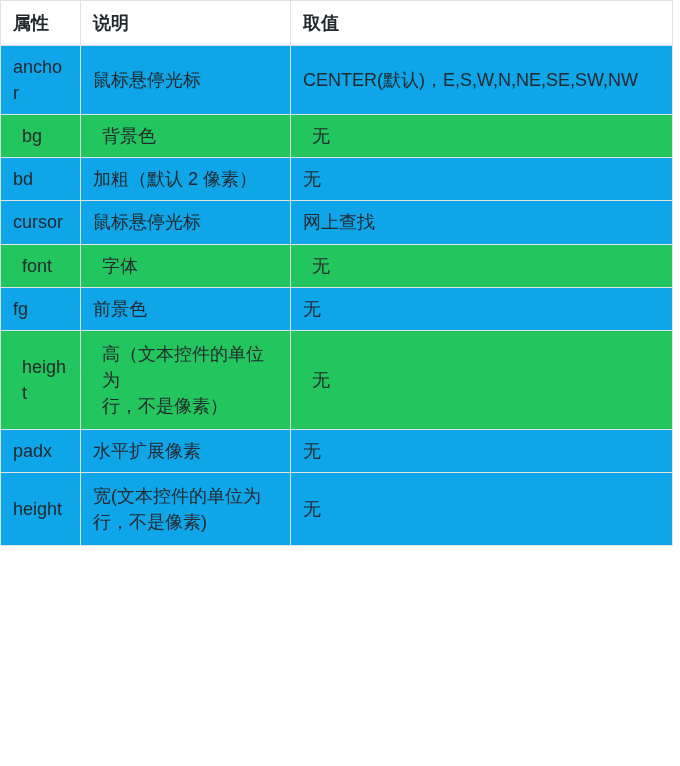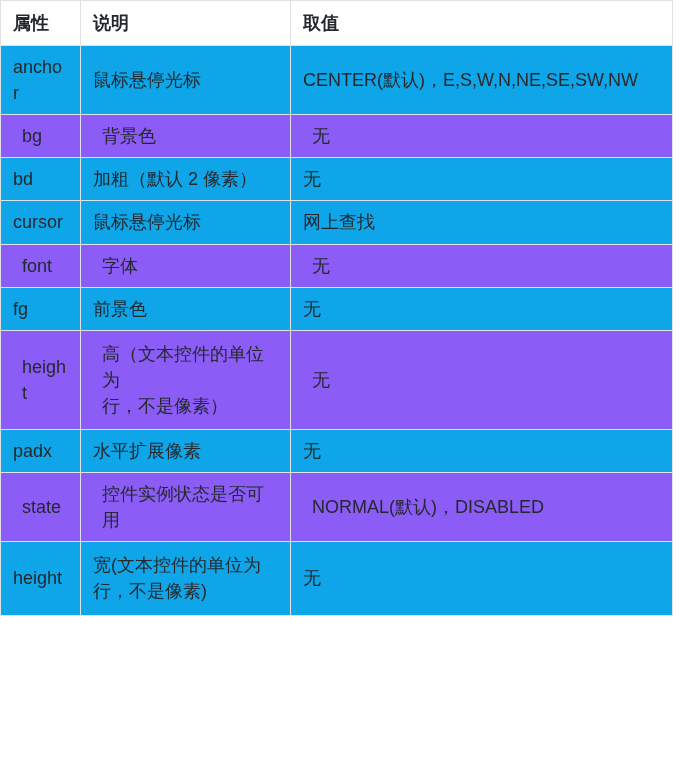--- a/index.html
+++ b/index.html
@@ -42,21 +42,21 @@
   .attr-table thead th {
     font-weight: bold;
     background: #ffffff;
     color: #24292e;
     height: 26px;
     padding-top: 9px;
     padding-bottom: 9px;
   }
 
   .attr-table tbody tr.row-odd  td { background: #0ea5e9; }
-  .attr-table tbody tr.row-even td { background: #8b5cf6; padding-left: 21px; }
+  .attr-table tbody tr.row-even td { background: #22c55e; padding-left: 21px; }
 
   .attr-table tbody td {
     color: #24292e;
     font-weight: normal;
   }
 
   
   .attr-table tbody tr.row-tall td {
     padding-top: 10px;
     padding-bottom: 10px;
@@ -115,25 +115,20 @@
         <td>height</td>
         <td class="cell-multiline">高（文本控件的单位为
 行，不是像素）</td>
         <td>无</td>
       </tr>
       <tr class="row-odd">
         <td>padx</td>
         <td>水平扩展像素</td>
         <td>无</td>
       </tr>
-      <tr class="row-even">
-        <td>state</td>
-        <td>控件实例状态是否可用</td>
-        <td>NORMAL(默认)，DISABLED</td>
-      </tr>
       <tr class="row-odd row-tall">
         <td>height</td>
         <td class="cell-multiline">宽(文本控件的单位为
 行，不是像素)</td>
         <td>无</td>
       </tr>
     </tbody>
 </table>
 
 </body></html>

